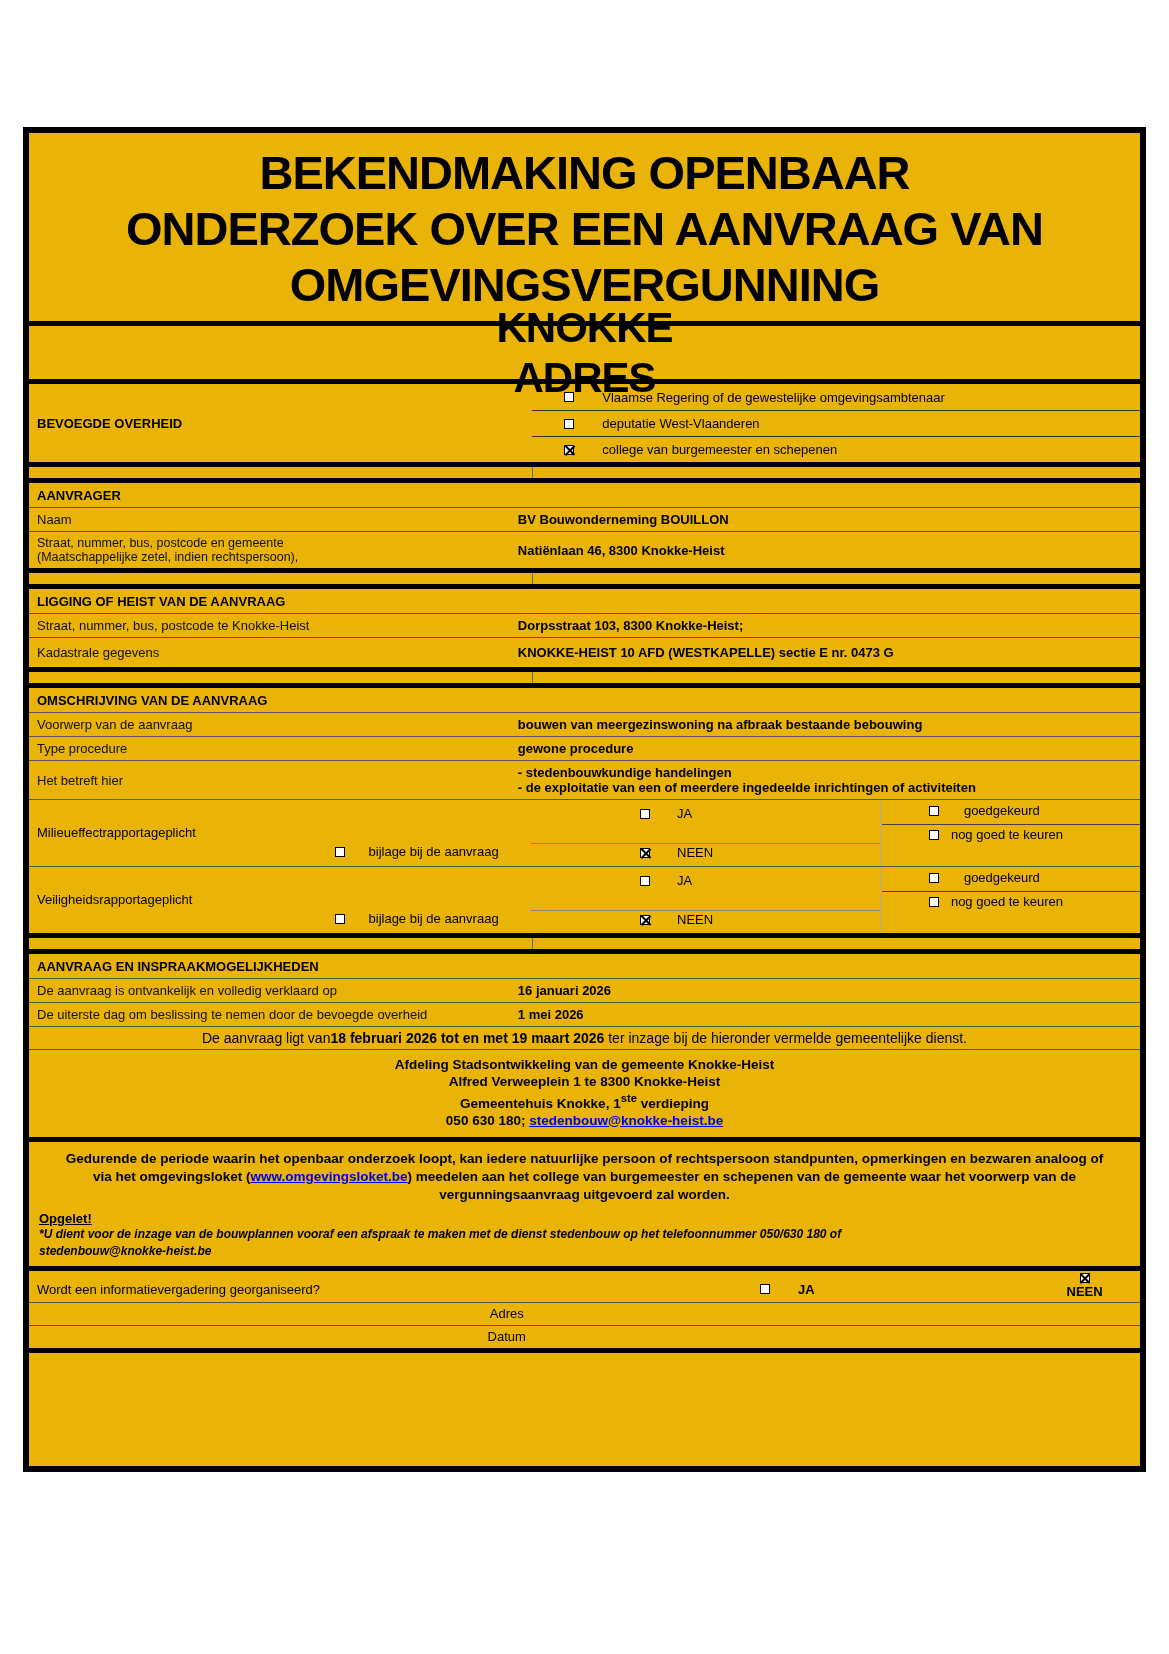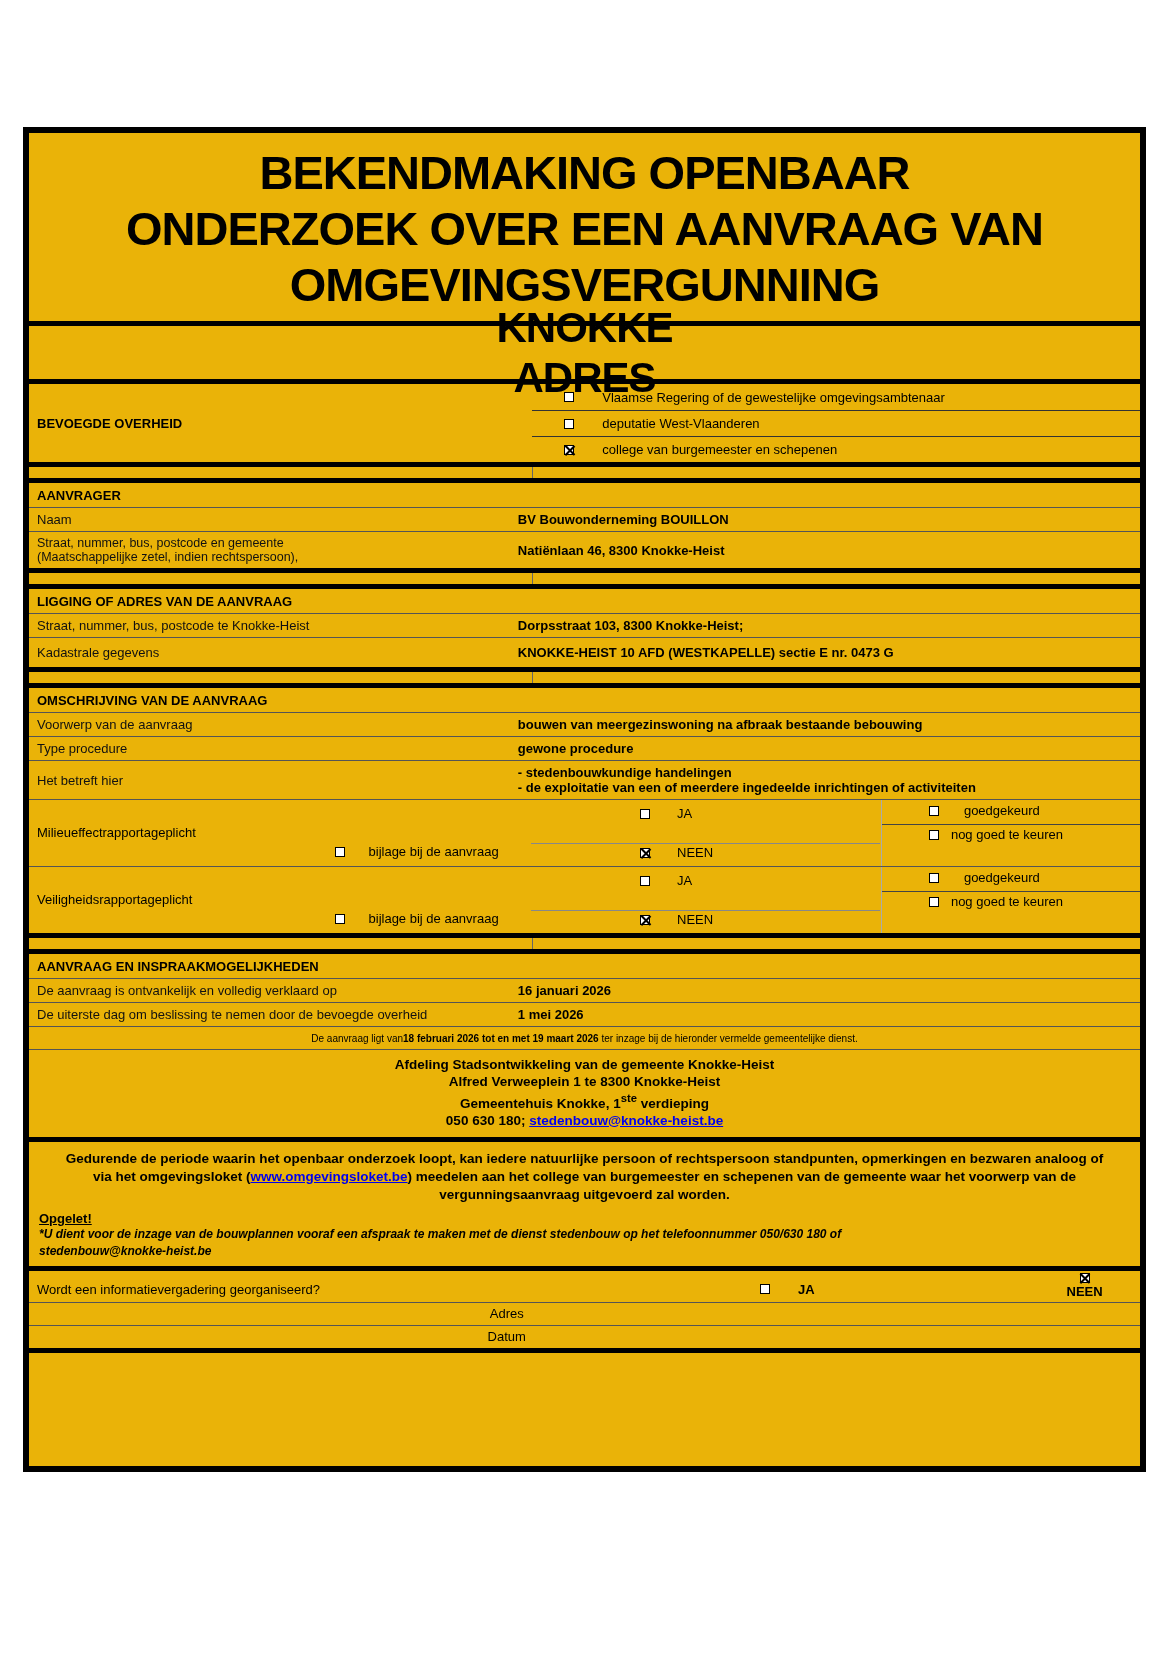--- a/index.html
+++ b/index.html
@@ -64,21 +64,21 @@
   .rap-ja   { position:absolute; left:55%; top:6px;  display:flex; align-items:center; }
   .rap-neen { position:absolute; left:55%; top:45px; display:flex; align-items:center; }
   .rap-ja .cb, .rap-neen .cb { margin-right:27px; }
   .rap-goed { position:absolute; left:81%; top:3px;  display:flex; align-items:center; }
   .rap-nog  { position:absolute; left:81%; top:27px; display:flex; align-items:center; }
   .rap-goed .cb { margin-right:25px; }
   .rap-nog .cb  { margin-right:12px; }
 
   
   .inzage-row { border-top:1px solid #555; min-height:23px; display:flex; align-items:center;
-                justify-content:center; font-size:10px; }
+                justify-content:center; font-size:14px; }
   .dienst-block { border-top:1px solid #555; text-align:center; font-weight:bold;
                   font-size:13.5px; line-height:17px; padding:6px 0 8px; }
   .link { color:#0000EE; text-decoration:underline; cursor:pointer; }
 
   .bezwaar-block { border-top:5px solid #000; padding:8px 10px 6px; font-size:13.5px; }
   .bezwaar-text { font-weight:bold; text-align:center; line-height:18px; padding:0 18px; }
   .opgelet { font-weight:bold; text-decoration:underline; margin-top:7px; font-size:13px; }
   .afspraak { font-weight:bold; font-style:italic; line-height:17px; font-size:12px; }
   .afspraak .email { display:block; }
 
@@ -145,21 +145,21 @@
     <div class="val">BV Bouwonderneming BOUILLON</div>
   </div>
   <div class="data-row h36">
     <div class="lbl pre" style="font-size:12.5px;">Straat, nummer, bus, postcode en gemeente
 (Maatschappelijke zetel, indien rechtspersoon),</div>
     <div class="val">Natiënlaan 46, 8300 Knokke-Heist</div>
   </div>
 
   <div class="sep"></div>
 
-  <div class="sec-header">LIGGING OF ADRES VAN DE AANVRAAG</div>
+  <div class="sec-header">LIGGING OF HEIST VAN DE AANVRAAG</div>
   <div class="data-row h24">
     <div class="lbl">Straat, nummer, bus, postcode te Knokke-Heist</div>
     <div class="val">Dorpsstraat 103, 8300 Knokke-Heist;</div>
   </div>
   <div class="data-row h30">
     <div class="lbl">Kadastrale gegevens</div>
     <div class="val pre">KNOKKE-HEIST 10 AFD (WESTKAPELLE) sectie E nr. 0473  G</div>
   </div>
 
   <div class="sep"></div>

